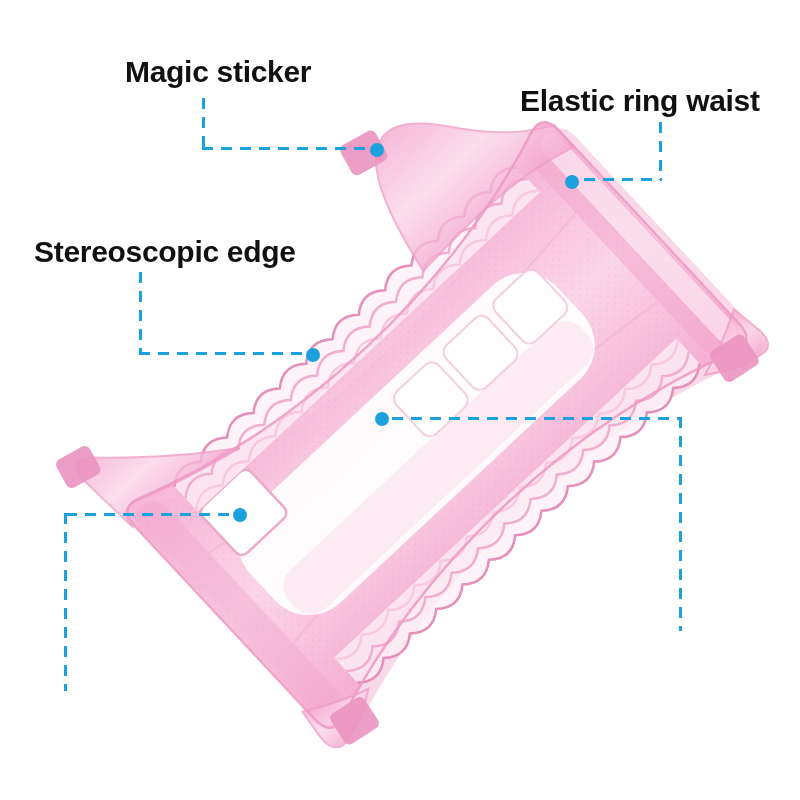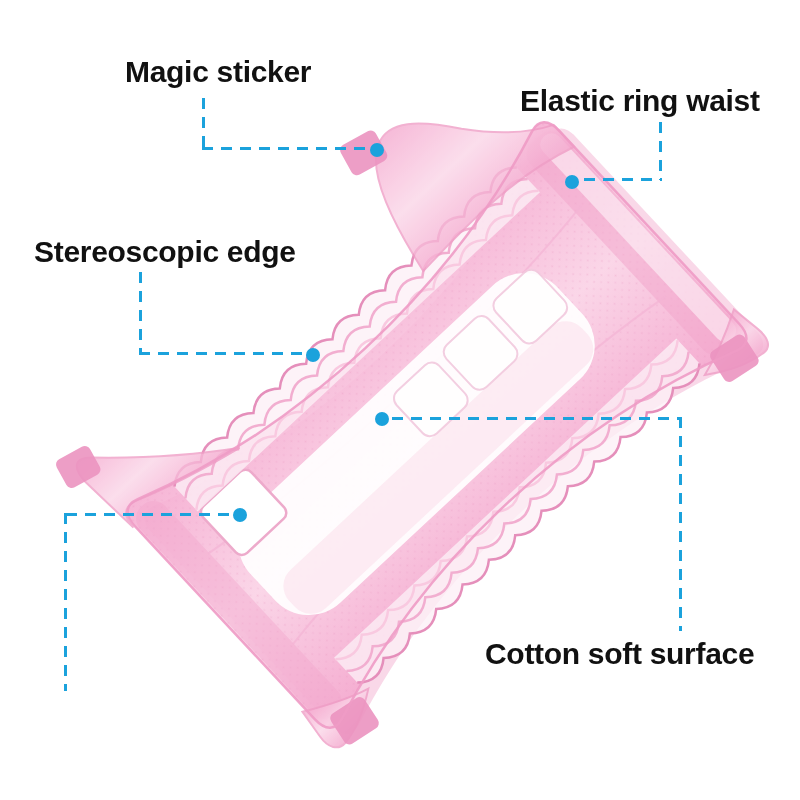--- a/index.html
+++ b/index.html
@@ -163,21 +163,20 @@
         M -270,-150 C -180,-118 -90,-105 0,-105 C 90,-105 180,-118 270,-150
         C 282,-154 290,-148 290,-132 L 290,132 C 290,148 282,154 270,150
         C 180,118 90,105 0,105 C -90,105 -180,118 -270,150
         C -282,154 -290,148 -290,132 L -290,-132 C -290,-148 -282,-154 -270,-150 Z"></path>
     </g>
   </svg>
 
   <div class="label" id="lbl-magic">Magic sticker</div>
   <div class="label" id="lbl-elastic">Elastic ring waist</div>
   <div class="label" id="lbl-stereo">Stereoscopic edge</div>
-  <div class="label" id="lbl-cotton">Cotton soft surface</div>
 
   <div class="vdash" id="ml-v"></div>
   <div class="hdash" id="ml-h"></div>
   <div class="vdash" id="el-v"></div>
   <div class="hdash" id="el-h"></div>
   <div class="vdash" id="sl-v"></div>
   <div class="hdash" id="sl-h"></div>
   <div class="hdash" id="cl-h"></div>
   <div class="vdash" id="cl-v"></div>
   <div class="hdash" id="ol-h"></div>

